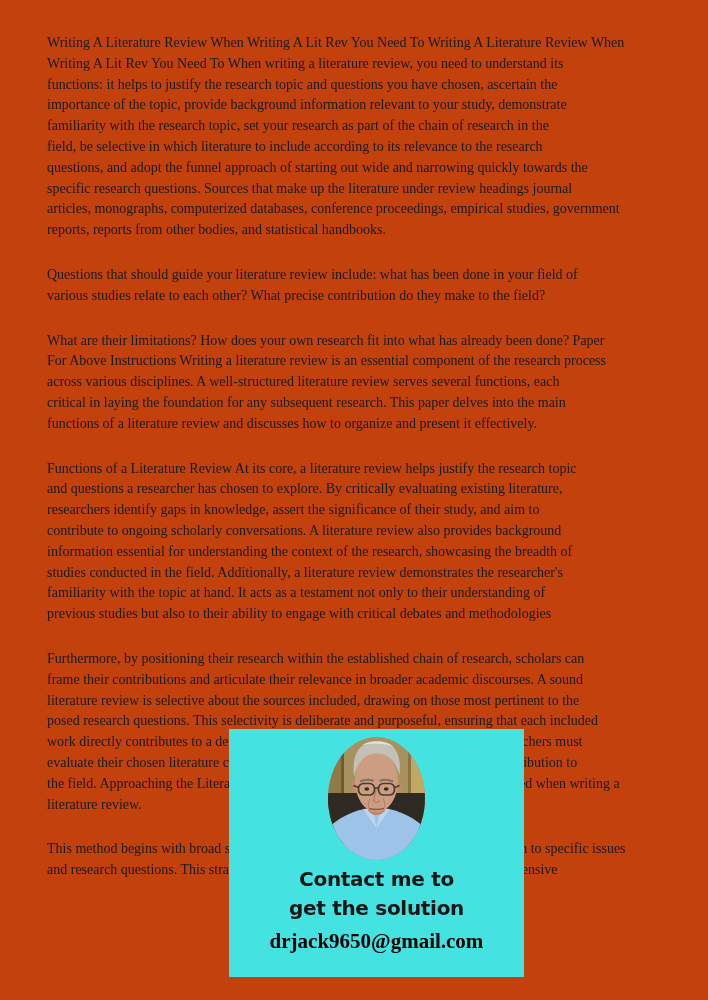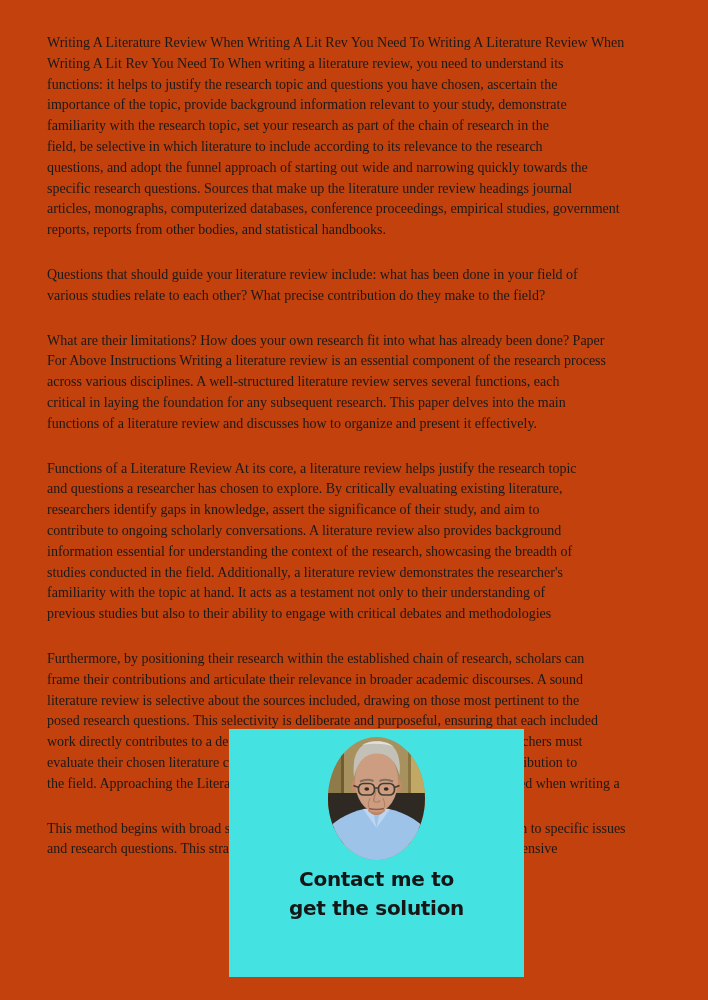--- a/index.html
+++ b/index.html
@@ -74,20 +74,21 @@
         <div class="line">previous studies but also to their ability to engage with critical debates and methodologies</div>
       </div>
       <div class="para">
         <div class="line">Furthermore, by positioning their research within the established chain of research, scholars can</div>
         <div class="line">frame their contributions and articulate their relevance in broader academic discourses. A sound</div>
         <div class="line">literature review is selective about the sources included, drawing on those most pertinent to the</div>
         <div class="line">posed research questions. This selectivity is deliberate and purposeful, ensuring that each included</div>
         <div class="line">work directly contributes to a deeper understanding of the topic at hand. Thus, researchers must</div>
         <div class="line">evaluate their chosen literature critically, analyzing each source's relevance and contribution to</div>
         <div class="line">the field. Approaching the Literature Review A funnel approach is often recommended when writing a</div>
+        <div class="line">literature review.</div>
       </div>
       <div class="para">
         <div class="line">This method begins with broad strokes, examining wide themes, then funneling down to specific issues</div>
         <div class="line">and research questions. This strategy ensures that researchers first present a comprehensive</div>
       </div>
     </div>
 
   <div class="overlay" style="background: rgb(69, 226, 226);">
     <svg class="photo" width="97" height="123" viewBox="0 0 97 123" xmlns="http://www.w3.org/2000/svg">
       <defs>
@@ -123,15 +124,16 @@
         <path d="M 42 61 Q 39.5 66.5 40.5 70.5" stroke="#b47f60" stroke-width="1" fill="none"></path>
         <path d="M 55 61 Q 57.5 66.5 56.5 70.5" stroke="#b47f60" stroke-width="1" fill="none"></path>
         <path d="M 41 71.5 Q 48.5 73.5 56 71.5" stroke="#8f5a46" stroke-width="1.6" fill="none"></path>
         <path d="M 43.5 76.5 Q 48.5 78 53.5 76.5" stroke="#b5806a" stroke-width="1" fill="none"></path>
       </g>
     </svg>
     <div class="contact-heading">
       <div>Contact me to</div>
       <div>get the solution</div>
     </div>
+    <div class="email">drjack9650@gmail.com</div>
   </div>
 
 </div>
 
 </body></html>

